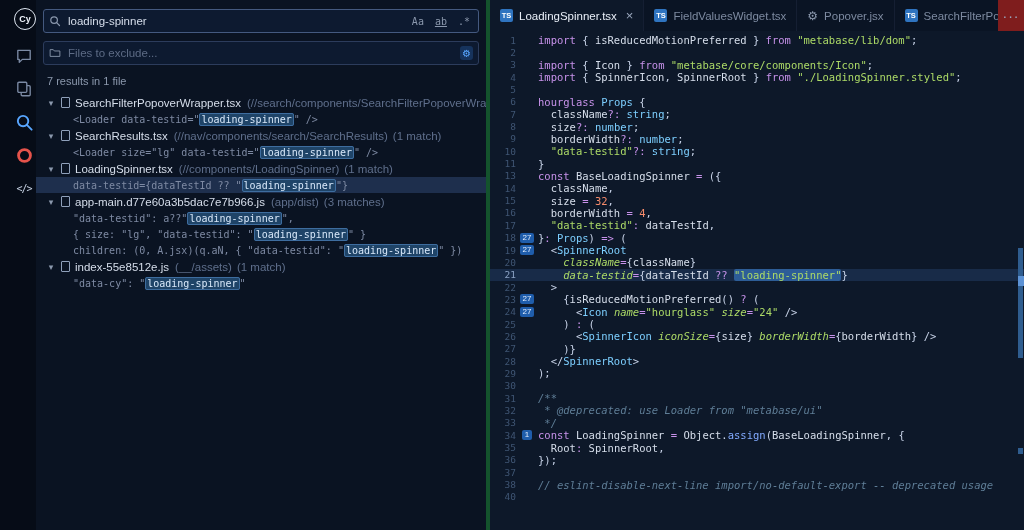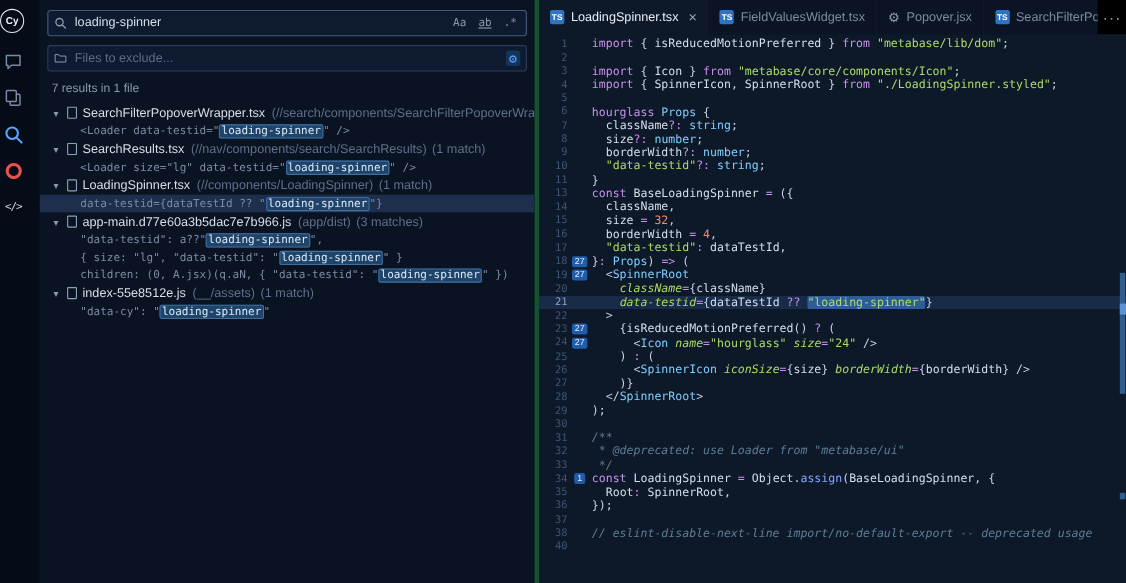--- a/index.html
+++ b/index.html
@@ -5,21 +5,21 @@
   * { box-sizing: border-box; }
   html,body { margin:0; padding:0; }
   body {
     width:1024px; height:530px; overflow:hidden;
     background:#0d1829; font-family:"Liberation Sans", sans-serif;
     -webkit-user-select:none; user-select:none;
   }
   .app { display:flex; width:1024px; height:530px; }
 
   
-  .activitybar { width:36px; flex:none; background:#060c17; display:flex; flex-direction:column; align-items:flex-start; padding-top:8px; gap:9px; }
+  .activitybar { width:36px; flex:none; background:#060c17; display:flex; flex-direction:column; align-items:flex-end; padding-top:8px; gap:9px; }
   .logo { width:22px; height:22px; border-radius:50%; border:1.5px solid #dfe7f2; color:#eef3fa; font-size:9px; font-weight:bold; display:grid; place-items:center; margin-bottom:5px; cursor:pointer; }
   .ab-icon { width:24px; height:24px; background:none; border:none; display:grid; place-items:center; color:#7b8aa4; cursor:pointer; padding:0; }
   .ab-icon svg { display:block; }
   .code-glyph { font-family:"DejaVu Sans Mono", monospace; font-size:10px; color:#c7d2e3; letter-spacing:-1px; }
 
   
   .sidebar { width:454px; flex:none; background:#0a1322; border-right:4px solid #14532d; padding:9px 0 0; display:flex; flex-direction:column; }
   .inputrow { display:flex; align-items:center; gap:5px; height:24px; background:#0d1a30; border:1px solid #2c3c5c; border-radius:3px; padding:0 5px; margin:0 7px 8px; flex:none; }
   .searchrow { border-color:#44597f; }
   .txt { flex:1; min-width:0; background:transparent; border:none; outline:none; color:#d6deeb; font-size:11.5px; font-family:"Liberation Sans", sans-serif; }
@@ -37,21 +37,21 @@
   .fname { color:#d6deeb; }
   .fpath { color:#5f6f8c; margin-left:1px; }
   .fcount { color:#5f6f8c; }
   .matchrow { height:16px; display:flex; align-items:center; padding-left:37px; white-space:nowrap; overflow:hidden; cursor:pointer; }
   .matchrow.selected { background:#1e2f4d; }
   .mcode { font-family:"DejaVu Sans Mono", monospace; font-size:10px; color:#7e8aa3; }
   .hl { background:#1f4468; border:1px solid #3e6d9f; color:#d8e8fa; border-radius:2px; padding:0 1px; }
 
   
   .editor { flex:1; min-width:0; display:flex; flex-direction:column; background:#0d1829; }
-  .tabbar { height:31px; flex:none; background:#000000; display:flex; align-items:stretch; }
+  .tabbar { height:31px; flex:none; background:#7f1d1d; display:flex; align-items:stretch; }
   .tabs { display:flex; flex:1; min-width:0; overflow:hidden; }
   .tab { display:flex; align-items:center; gap:6px; padding:0 10px; font-size:11.5px; color:#7d8aa0; background:#0a1424; border-right:1px solid #151f33; white-space:nowrap; cursor:pointer; flex:none; }
   .tab.active { background:#0d1829; color:#e8eef7; }
   .tab.clipped { flex:1; min-width:0; overflow:hidden; border-right:none; }
   .tsicon { width:13px; height:13px; background:#2f74c0; border-radius:2px; color:#fff; font-size:7.5px; font-weight:bold; display:grid; place-items:center; flex:none; }
   .gearicon { color:#8b98ad; font-size:12px; flex:none; }
   .tabclose { color:#9aa7bd; font-size:13px; margin-left:3px; cursor:pointer; }
   .more { width:26px; display:grid; place-items:center; color:#9aa7bd; font-size:14px; cursor:pointer; flex:none; letter-spacing:1px; }
 
   .codewrap { flex:1; position:relative; overflow:hidden; padding-top:3px; }

